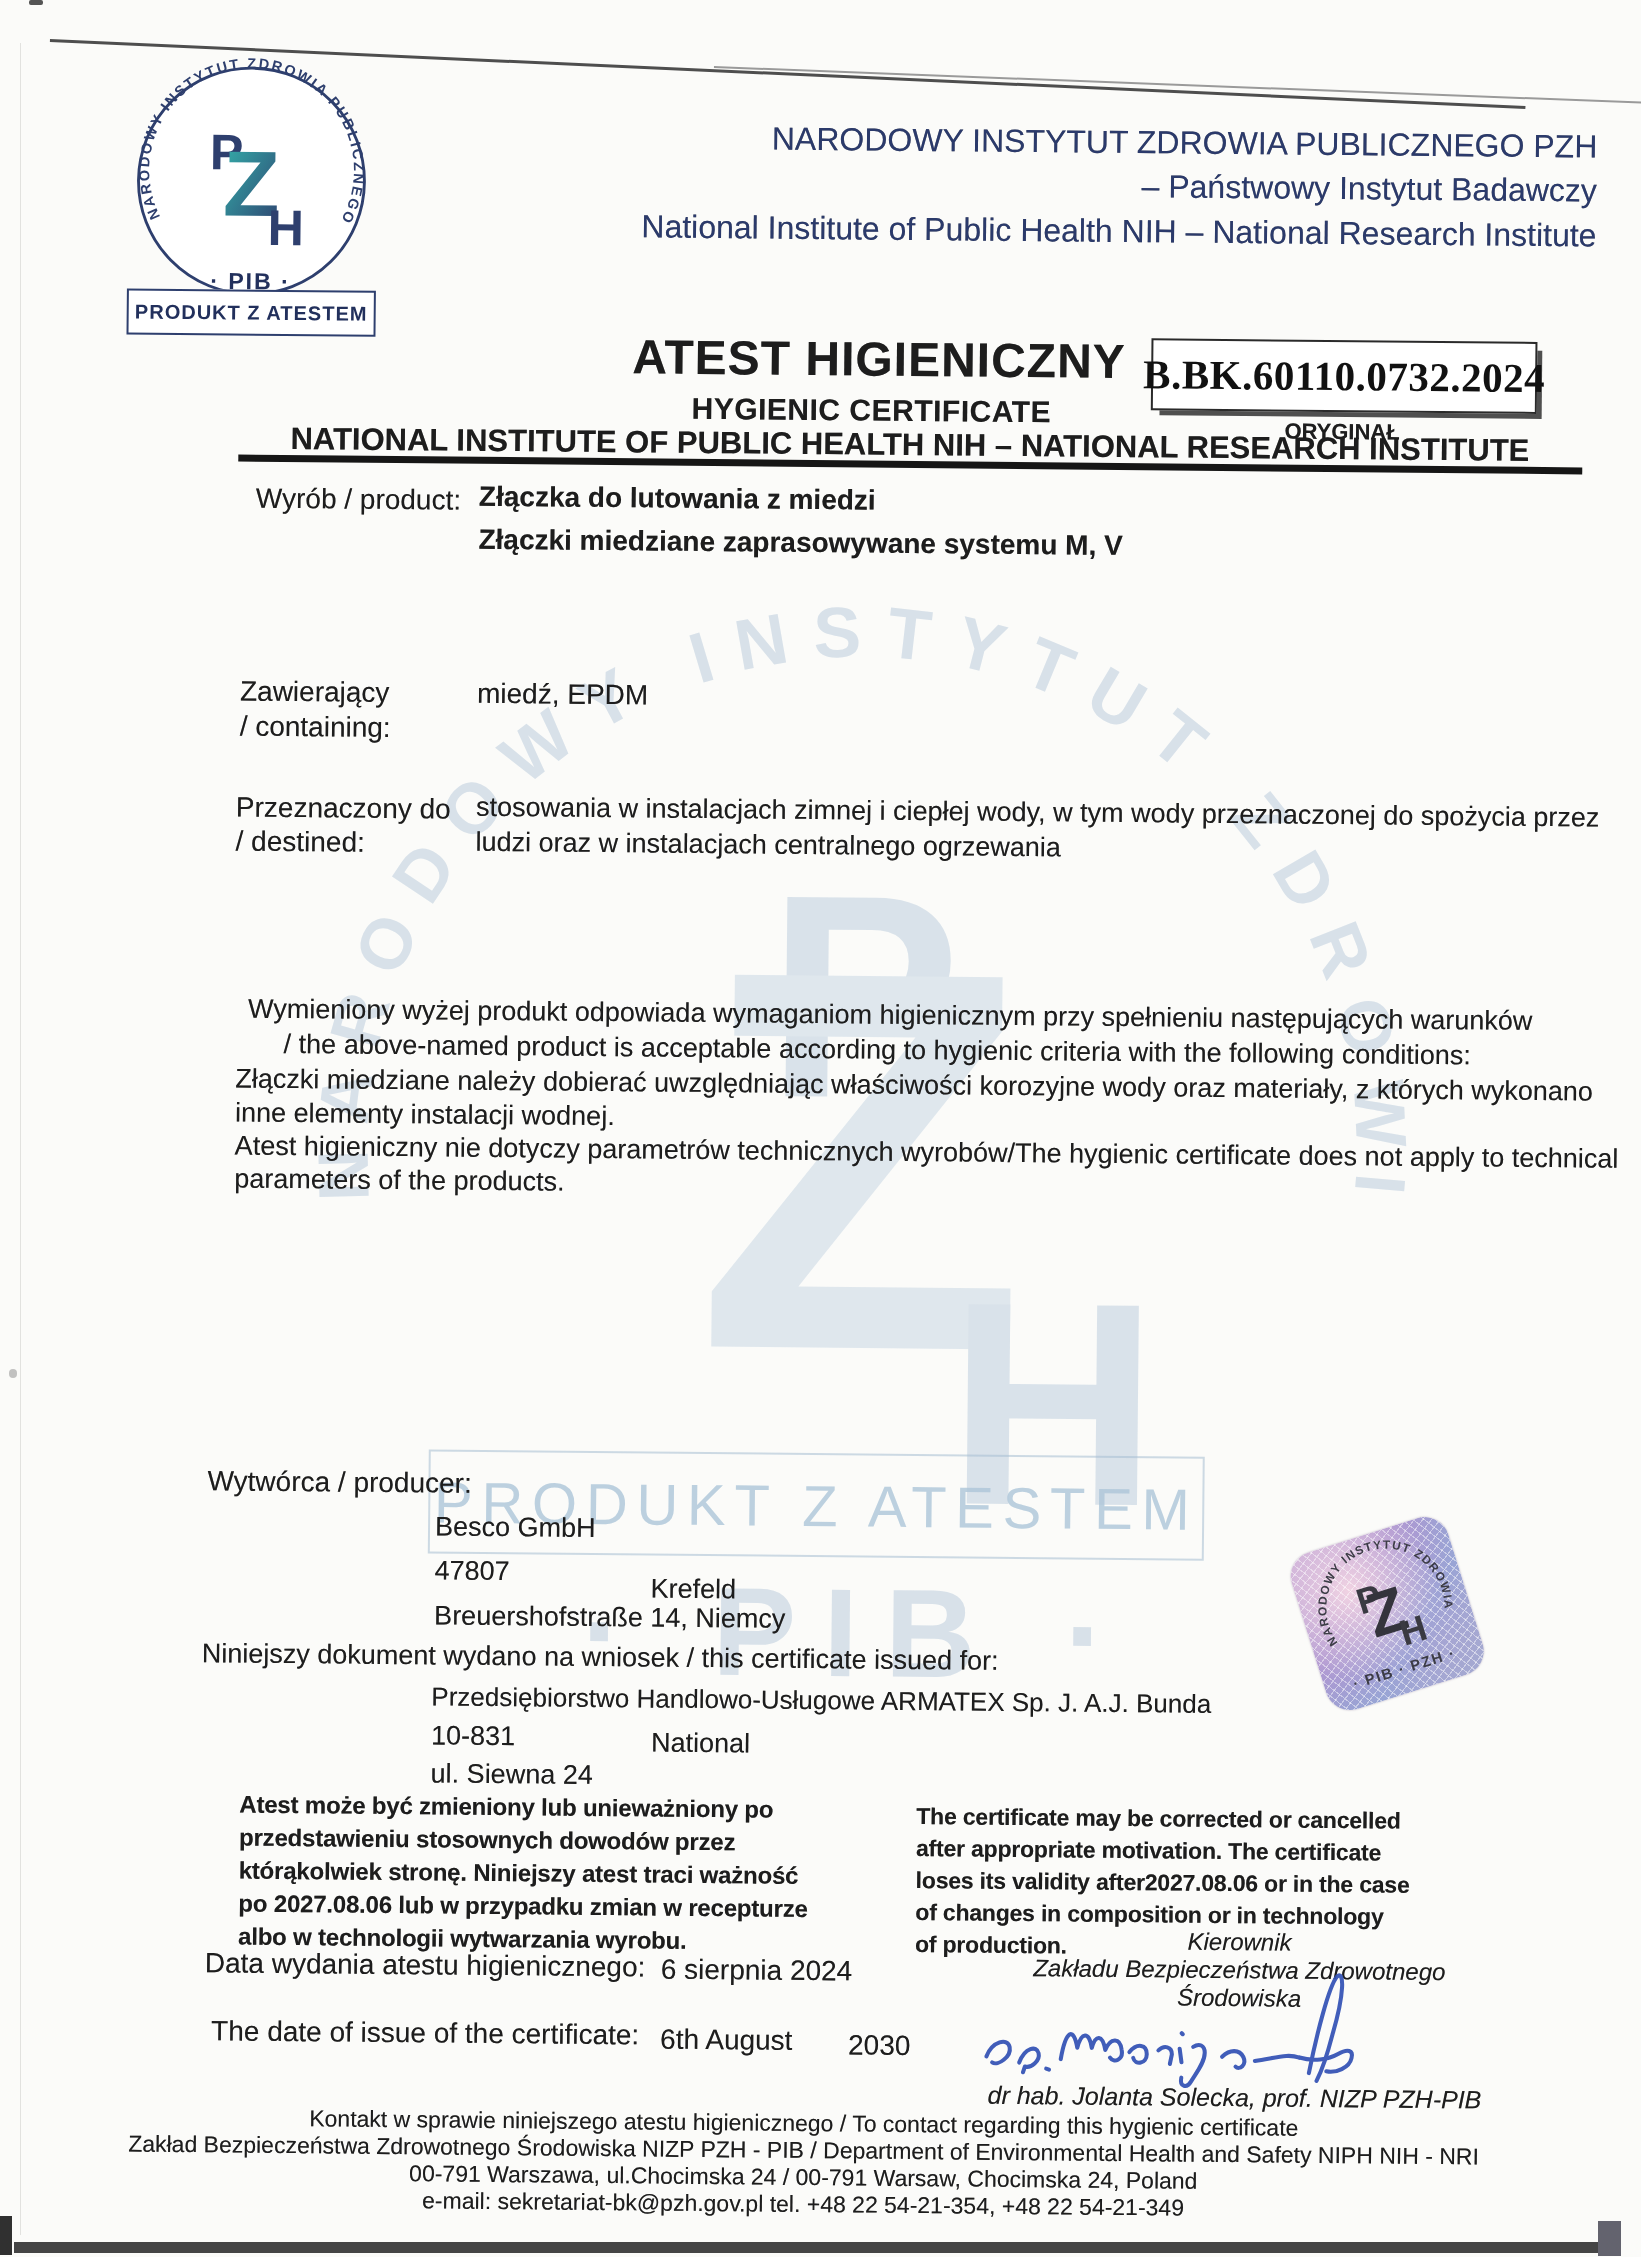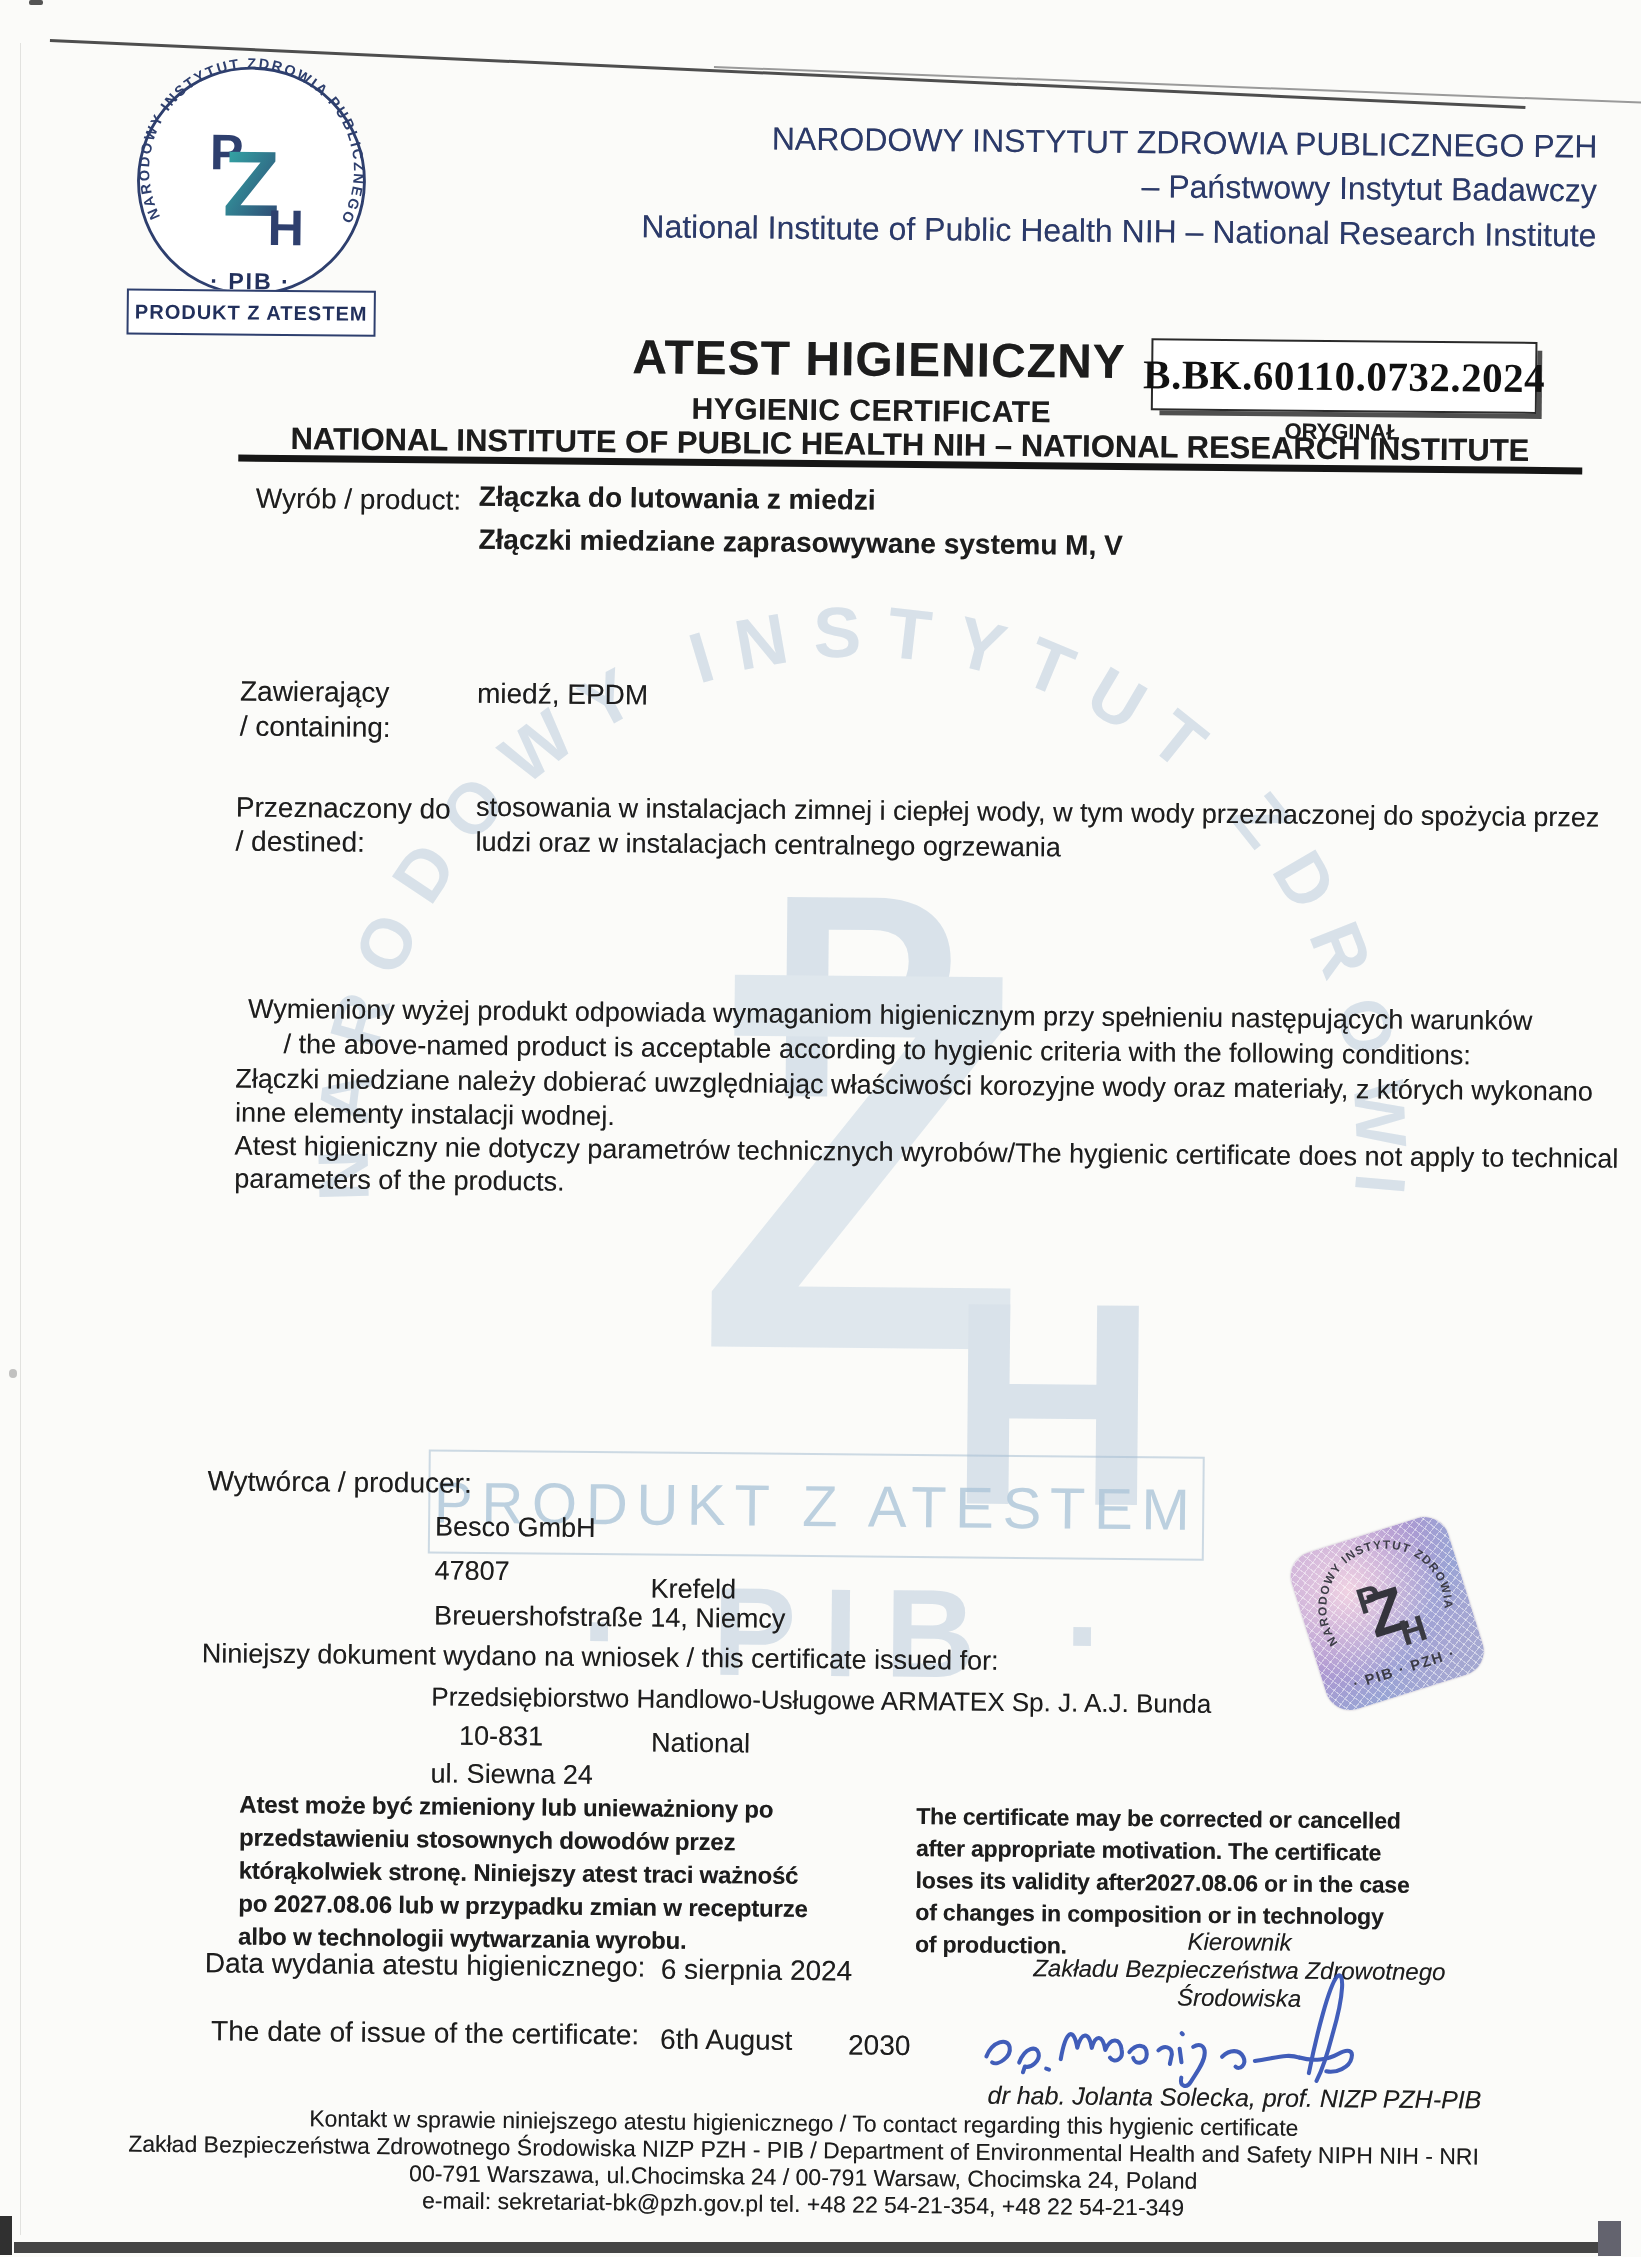--- a/index.html
+++ b/index.html
@@ -137,21 +137,21 @@
     <div class="t z3" style="left:242px;top:1164px;font-size:27px;">parameters of the products.</div>
 
     <div class="t z3" style="left:218px;top:1466px;font-size:28px;">Wytwórca / producer:</div>
     <div class="t z3" style="left:446px;top:1510px;font-size:27px;">Besco GmbH</div>
     <div class="t z3" style="left:446px;top:1554px;font-size:27px;">47807</div>
     <div class="t z3" style="left:662px;top:1562px;font-size:27px;margin-top:8px;">Krefeld</div>
     <div class="t z3" style="left:446px;top:1599px;font-size:27px;">Breuershofstraße 14, Niemcy</div>
 
     <div class="t z3" style="left:214px;top:1639px;font-size:27px;">Niniejszy dokument wydano na wniosek / this certificate issued for:</div>
     <div class="t z3" style="left:444px;top:1680px;font-size:26px;">Przedsiębiorstwo Handlowo-Usługowe  ARMATEX Sp. J.  A.J. Bunda</div>
-    <div class="t z3" style="left:444px;top:1719px;font-size:27px;margin-left:28px;">10-831</div>
+    <div class="t z3" style="left:444px;top:1719px;font-size:27px;">10-831</div>
     <div class="t z3" style="left:664px;top:1724px;font-size:27px;">National</div>
     <div class="t z3" style="left:444px;top:1757px;font-size:27px;">ul. Siewna 24</div>
 
     <div class="t b z3" style="left:253px;top:1788px;font-size:24px;line-height:33px;letter-spacing:-0.2px;">
       <span style="display:block;">Atest może być zmieniony lub unieważniony po</span>
       <span style="display:block;">przedstawieniu stosownych dowodów przez</span>
       <span style="display:block;">którąkolwiek stronę. Niniejszy atest traci ważność</span>
       <span style="display:block;">po 2027.08.06  lub w przypadku zmian w recepturze</span>
       <span style="display:block;">albo w technologii wytwarzania wyrobu.</span>
     </div>

